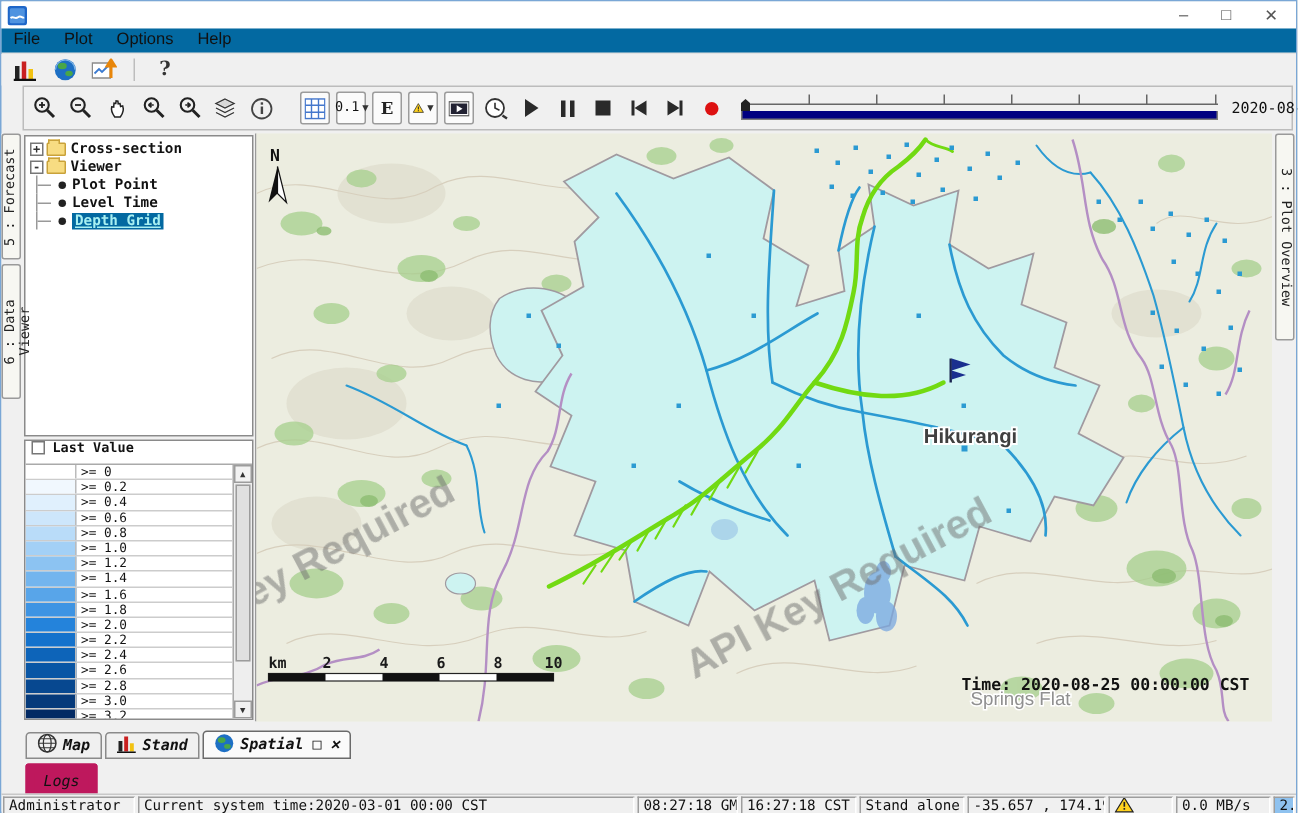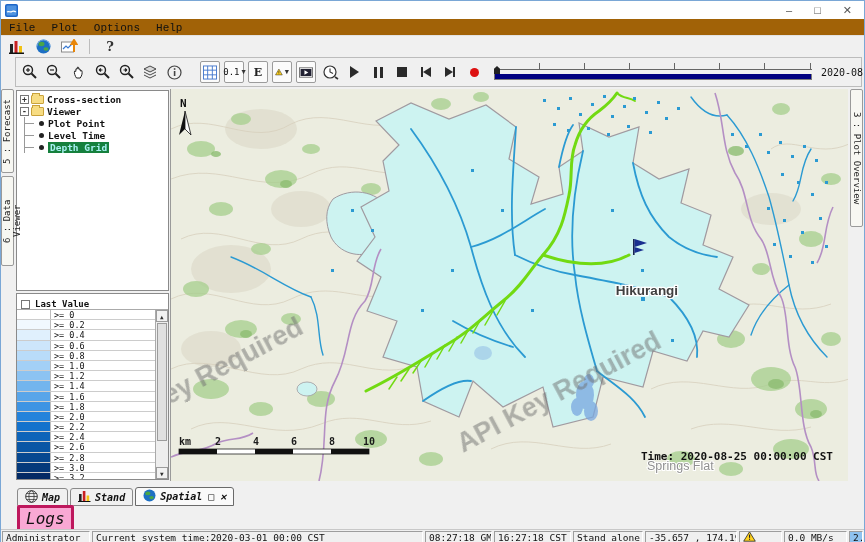--- a/index.html
+++ b/index.html
@@ -12,22 +12,22 @@
   .titlebar { height:18px; background:#ffffff; display:flex; align-items:center;
               padding:0 4px; font-family:"Liberation Sans", sans-serif; font-size:11px;
               color:#222; flex:0 0 auto; }
   .app-icon { width:13px; height:13px; margin-right:5px; flex:0 0 auto; }
   .title-text { font-weight:bold; }
   .win-controls { margin-left:auto; display:flex; gap:22px; padding-right:8px; color:#555;
                   font-size:11px; }
   .win-controls span { cursor:default; }
 
   
-  .menubar { height:17px; background:#a16207; display:flex; align-items:flex-end; gap:0;
-             font-family:Liberation Mono, monospace; font-size:11px; color:#111;
+  .menubar { height:17px; background:#0369a1; display:flex; align-items:flex-start; gap:0;
+             font-family:Liberation Sans, sans-serif; font-size:11px; color:#111;
              border-bottom:1px solid #e2e2e2; flex:0 0 auto; }
   .menu-item { padding:1px 8px; }
 
   
   .toolbar-main { height:21px; display:flex; align-items:center; gap:6px; padding:0 6px;
                   background:#f0f0f0; flex:0 0 auto; }
   .tb-sep { width:1px; height:15px; background:#bdbdbd; margin:0 4px; }
   .help-q { font-family:"DejaVu Serif", serif; font-weight:bold; font-size:13px; color:#333; }
 
   
@@ -82,25 +82,25 @@
   .t-conn { width:14px; height:12px; border-left:1px solid #999; position:relative;
             margin-left:7px; flex:0 0 auto; }
   .t-conn::after { content:""; position:absolute; left:0; top:6px; width:9px; height:1px;
                    background:#999; }
   .folder { width:13px; height:9px; background:#f7dc82; border:1px solid #c9a23a;
             border-radius:1px; position:relative; margin-right:3px; flex:0 0 auto; }
   .folder::before { content:""; position:absolute; top:-3px; left:0; width:6px; height:2px;
                     background:#f7dc82; border:1px solid #c9a23a; border-bottom:none; }
   .t-dot { width:5px; height:5px; border-radius:50%; background:#222; margin:0 4px 0 1px;
            flex:0 0 auto; }
-  .tree-label.selected { background:#15803d; color:#a8f0f2; padding:0 2px; }
+  .tree-label.selected { background:#0369a1; color:#a8f0f2; padding:0 2px;text-decoration:underline; }
 
   .legend-panel { flex:1; background:#fff; border:1px solid #8a8a8a; margin:1px; display:flex;
                   flex-direction:column; overflow:hidden; }
-  .legend-head { height:15px; display:flex; align-items:flex-end; gap:5px; padding:0 4px;
+  .legend-head { height:15px; display:flex; align-items:flex-start; gap:5px; padding:0 4px;
                  font-size:9px; font-weight:bold; color:#111; flex:0 0 auto; }
   .checkbox { width:9px; height:9px; border:1px solid #777; background:#fff; flex:0 0 auto; }
   .legend-body { flex:1; display:flex; border-top:1px solid #aaa; overflow:hidden; }
   .legend-list { flex:1; overflow:hidden; }
   .legend-row { display:flex; height:10.2px; border-bottom:1px solid #ccc; align-items:stretch; }
   .legend-swatch { width:34px; border-right:1px solid #bbb; flex:0 0 auto; }
   .legend-row-label { font-size:8.5px; color:#111; padding-left:3px; line-height:10px; }
   .legend-sb { width:13px; border-left:1px solid #aaa; background:#eee; display:flex;
                flex-direction:column; }
   .sb-btn { height:12px; font-size:6px; text-align:center; line-height:11px; color:#333;
@@ -114,21 +114,21 @@
 
   
   .bottom-bar { flex:0 0 auto; height:48px; background:#f0f0f0; padding:6px 0 0 16px;font-style:italic; }
   .tab-row { display:flex; gap:2px; align-items:flex-end; height:19px; }
   .btab { display:inline-flex; align-items:center; gap:4px; border:1px solid #8a8a8a;
           border-radius:3px 3px 0 0; background:#f0f0f0; height:18px; padding:0 7px;
           font-size:10px; font-weight:bold; color:#111; }
   .btab.active { background:#fafafa; height:19px; border-color:#6a6a6a; }
   .btab .wbtn { font-size:10px; color:#111; margin-left:2px; }
   .logs-row { margin-top:3px; }
-  .logs-btn { border:3px solid #be185d; border-radius:2px; background:#f9a8d4; font-size:16px;
+  .logs-btn { border:6px solid #be185d; border-radius:2px; background:#be185d; font-size:10px;
               font-family:"DejaVu Sans Mono", monospace; color:#111; padding:1px 6px; }
 
   
   .statusbar { flex:0 0 auto; height:16px; background:#f0f0f0; border-top:1px solid #c8c8c8;
                display:flex; gap:2px; padding:1px 1px; }
   .status-cell { border:1px solid; border-color:#9d9d9d #fff #fff #9d9d9d; font-size:9.5px;
                  color:#111; padding:0 3px; white-space:nowrap; overflow:hidden; display:flex;
                  align-items:center; position:relative; flex:0 0 auto; }
   .status-cell.grow { flex:1 1 auto; }
   .mem-fill { position:absolute; left:0; top:0; bottom:0; width:14px; background:#8fc2ef; }

